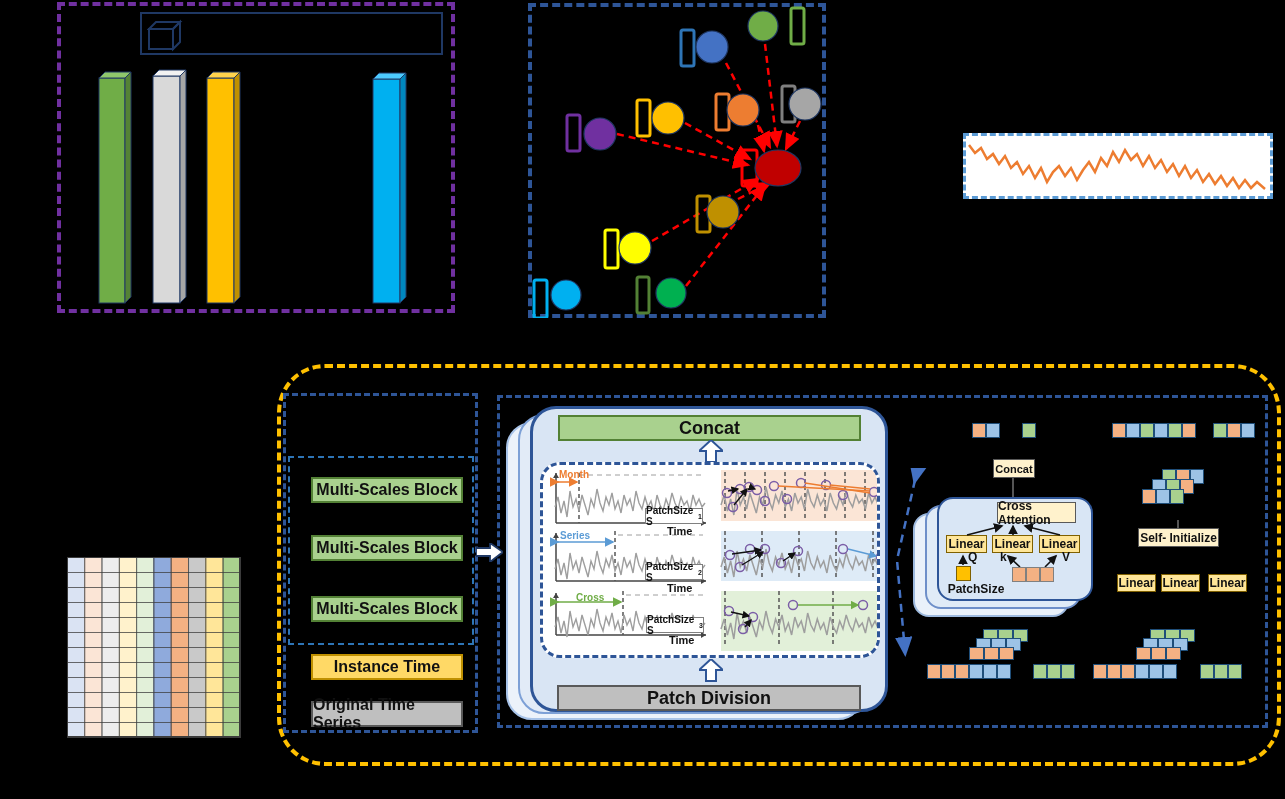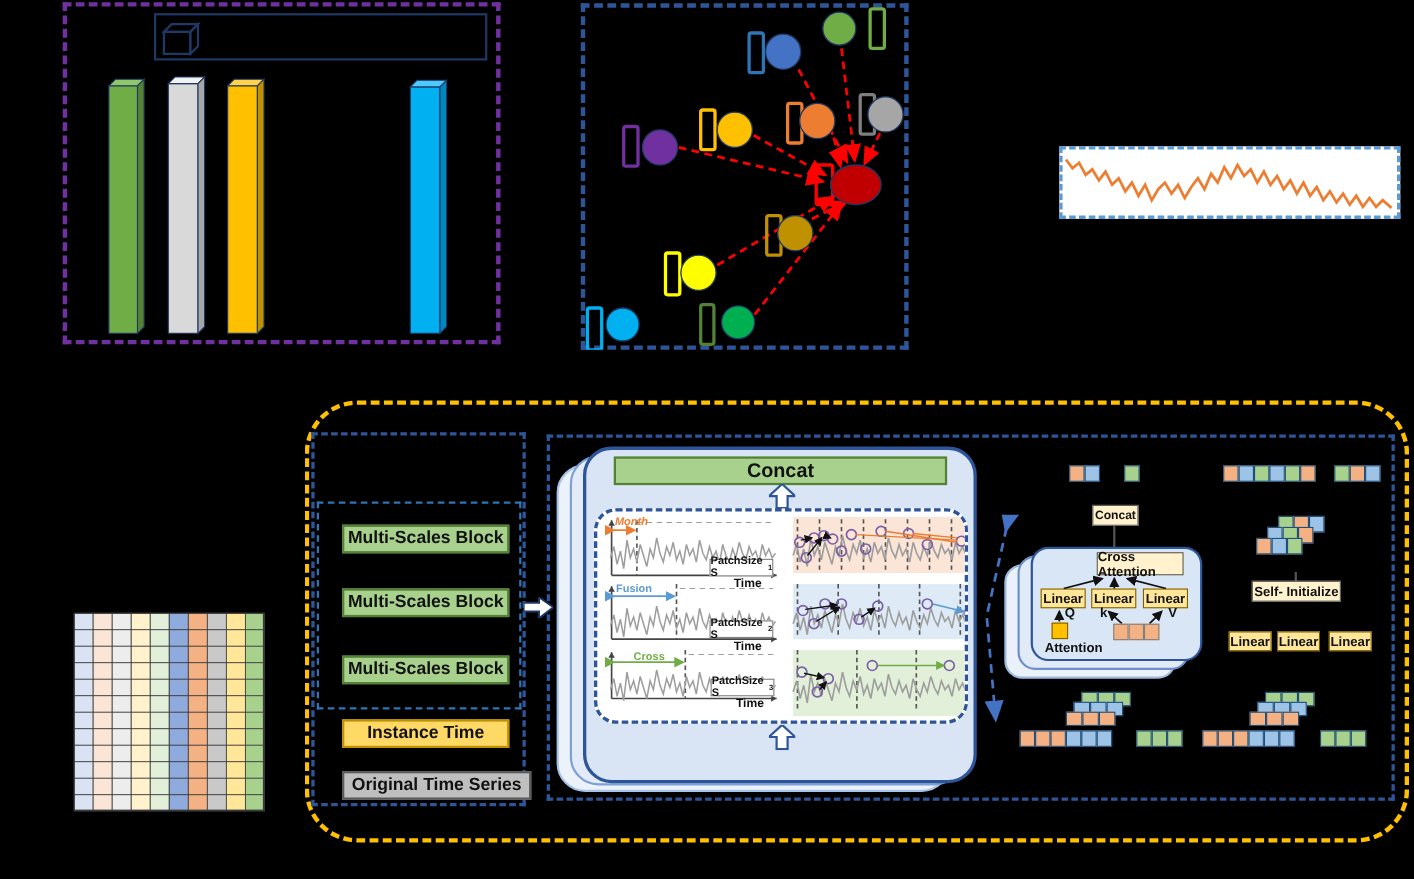--- a/index.html
+++ b/index.html
@@ -152,21 +152,21 @@
   </svg>
 
   <div class="abs yellow-frame" style="left:277px;top:364px;width:1004px;height:402px;"></div>
 
   <div class="abs blue-frame-thin" style="left:283px;top:393px;width:195px;height:340px;"></div>
   <div class="abs inner-dash" style="left:288px;top:456px;width:186px;height:189px;"></div>
   <div class="abs blk blk-green" style="left:311px;top:477px;width:152px;height:26px;font-size:16px;">Multi-Scales Block</div>
   <div class="abs blk blk-green" style="left:311px;top:535px;width:152px;height:26px;font-size:16px;">Multi-Scales Block</div>
   <div class="abs blk blk-green" style="left:311px;top:596px;width:152px;height:26px;font-size:16px;">Multi-Scales Block</div>
   <div class="abs blk blk-yellow" style="left:311px;top:654px;width:152px;height:26px;font-size:16px;">Instance Time</div>
-  <div class="abs blk blk-gray" style="left:311px;top:701px;width:172px;height:26px;font-size:16px;">Original Time Series</div>
+  <div class="abs blk blk-gray" style="left:311px;top:701px;width:152px;height:26px;font-size:16px;">Original Time Series</div>
 
   <div class="abs blue-frame-thin" style="left:497px;top:395px;width:771px;height:333px;"></div>
 
   <div class="abs layer" style="left:506px;top:422px;width:358px;height:298px;background:#ECF2FA;border:2px solid #A8C3E8;"></div>
   <div class="abs layer" style="left:518px;top:414px;width:358px;height:300px;background:#E2EBF7;border:2px solid #7DA0D6;"></div>
   <div class="abs layer" style="left:530px;top:406px;width:358px;height:306px;background:#D9E5F4;border:3px solid #2E5597;"></div>
 
   <div class="abs blk blk-green" style="left:558px;top:415px;width:303px;height:26px;font-size:18px;">Concat</div>
 
   <svg class="abs" style="left:699px;top:440px;" width="24" height="23">
@@ -304,45 +304,46 @@
             <circle cx="320" cy="140" r="4.5"></circle>
         </g>
         <g stroke="#111" stroke-width="1.3">
           <line x1="188" y1="147" x2="206" y2="151" marker-end="url(#blk)"></line>
           <line x1="202" y1="162" x2="208" y2="155" marker-end="url(#blk)"></line>
         </g>
         <line x1="255" y1="140" x2="315" y2="140" stroke="#70AD47" stroke-width="1.4" marker-end="url(#grn)"></line>
       </g>
     </svg>
 
-    <div class="abs lbl c-month" style="left:16px;top:4px;font-size:10px;font-style:italic;">Month</div>
+    <div class="abs lbl c-month" style="left:16px;top:4px;font-size:10px;">Month</div>
     <div class="abs psbox" style="left:102px;top:43px;width:58px;height:16px;">
       <span>PatchSize S</span>
         <sub>1</sub>
     </div>
     <div class="abs lbl" style="left:124px;top:60px;font-size:11px;">Time</div>
 
-    <div class="abs lbl c-season" style="left:17px;top:65px;font-size:10px;">Fusion</div>
+    <div class="abs lbl c-season" style="left:17px;top:65px;font-size:10px;">Series</div>
     <div class="abs psbox" style="left:102px;top:99px;width:58px;height:16px;">
       <span>PatchSize S</span>
         <sub>2</sub>
     </div>
     <div class="abs lbl" style="left:124px;top:117px;font-size:11px;">Time</div>
 
     <div class="abs lbl c-year" style="left:33px;top:127px;font-size:10px;">Cross</div>
     <div class="abs psbox" style="left:103px;top:152px;width:58px;height:16px;">
       <span>PatchSize S</span>
         <sub>3</sub>
     </div>
     <div class="abs lbl" style="left:126px;top:169px;font-size:11px;">Time</div>
   </div>
 
   <svg class="abs" style="left:699px;top:659px;" width="24" height="23">
     <polygon points="12,0 0,11 7,11 7,22 17,22 17,11 24,11" fill="#fff" stroke="#2E5597" stroke-width="2"></polygon>
   </svg>
+  <div class="abs blk blk-gray" style="left:557px;top:685px;width:304px;height:26px;font-size:18px;">Patch Division</div>
 
   <svg class="abs" style="left:476px;top:543px;" width="27" height="19">
     <polygon points="27,9 14,0 14,5 0,5 0,13 14,13 14,19" fill="#fff" stroke="#1F3864" stroke-width="1.8"></polygon>
   </svg>
 
   <svg class="abs" style="left:883px;top:468px;" width="44" height="196">
     <defs>
         <marker id="bl2" markerWidth="9" markerHeight="9" refX="6" refY="3.5" orient="auto">
       <path d="M0,0 L8,3.5 L0,7 z" fill="#4472C4"></path>
         </marker>
@@ -418,21 +419,21 @@
   <div class="abs lbl" style="left:968px;top:551px;font-size:12px;">Q</div>
   <div class="abs lbl" style="left:1000px;top:551px;font-size:12px;">k</div>
   <div class="abs lbl" style="left:1062px;top:551px;font-size:12px;">V</div>
 
   <div class="abs" style="left:956px;top:566px;width:15px;height:15px;background:#FFC000;border:1.5px solid #7F6000;"></div>
   <div class="abs tok-row" style="left:1012px;top:567px;">
     <span class="tok tok-o" style="border-color:#808080;"></span>
       <span class="tok tok-o" style="border-color:#808080;"></span>
       <span class="tok tok-o" style="border-color:#808080;"></span>
   </div>
-  <div class="abs lbl" style="left:940px;top:583px;width:72px;font-size:12px;">Attention</div>
+  <div class="abs lbl" style="left:940px;top:583px;width:72px;font-size:12px;">PatchSize</div>
 
   <div class="abs" style="left:1177px;top:520px;width:2px;height:9px;background:#555;"></div>
   <div class="abs ybox" style="left:1138px;top:528px;width:81px;height:19px;font-size:12px;">Self- Initialize</div>
   <div class="abs lin" style="left:1117px;top:574px;width:39px;height:18px;font-size:12px;">Linear</div>
   <div class="abs lin" style="left:1161px;top:574px;width:39px;height:18px;font-size:12px;">Linear</div>
   <div class="abs lin" style="left:1208px;top:574px;width:39px;height:18px;font-size:12px;">Linear</div>
 
   <div class="abs tok-row" style="left:983px;top:629px;">
     <span class="tok tok-sm tok-g"></span>
       <span class="tok tok-sm tok-g"></span>

